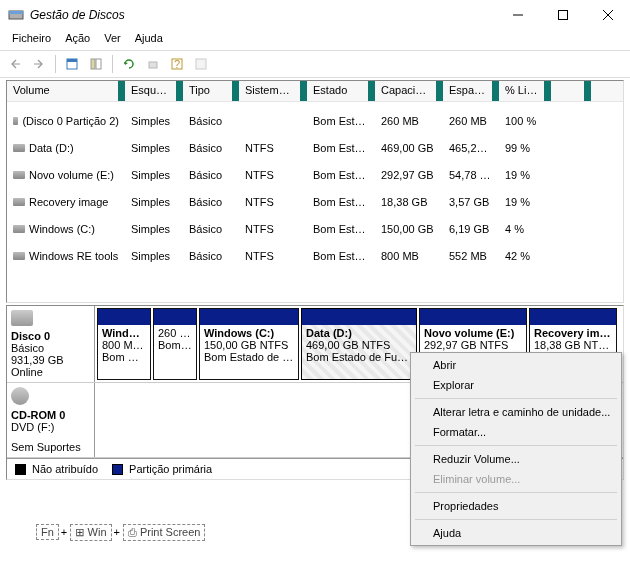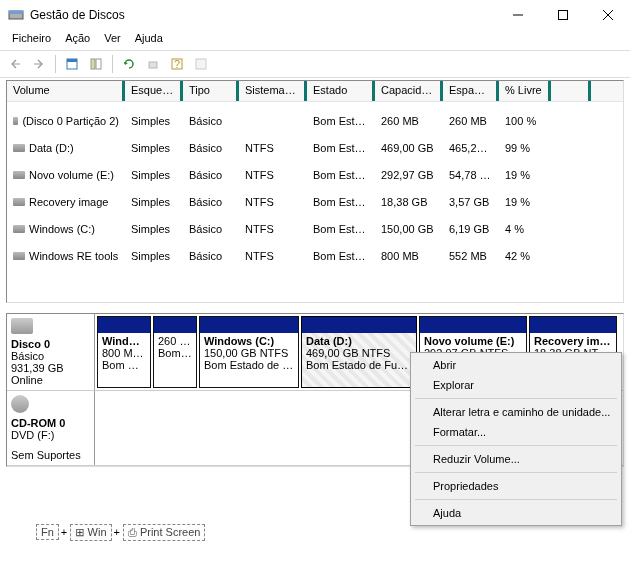--- a/index.html
+++ b/index.html
@@ -1,37 +1,37 @@
 <!DOCTYPE html>
 <html><head>
 <meta charset="utf-8">
 <style>
 * { box-sizing: border-box; margin: 0; padding: 0; font-family: "Segoe UI", Tahoma, sans-serif; font-size: 11px; }
 body { background: #fff; width: 630px; height: 571px; position: relative; overflow: hidden; }
 .titlebar { height: 30px; display: flex; align-items: center; padding: 0 0 0 8px; }
 .titlebar .ico { width: 16px; height: 16px; margin-right: 6px; display: inline-flex; align-items: center; justify-content: center; }
-.titlebar .title { font-size: 12px; color: #000; }
+.titlebar .title { font-size: 12px; color: #000; font-style: italic; }
 .winbtns { margin-left: auto; display: flex; }
 .winbtn { width: 45px; height: 30px; display: flex; align-items: center; justify-content: center; color: #000; }
 .menubar { height: 20px; display: flex; padding: 0 6px; gap: 2px; }
 .menubar span { padding: 2px 6px; }
 .toolbar { height: 28px; border-top: 1px solid #ddd; border-bottom: 1px solid #ddd; display: flex; align-items: center; padding: 0 4px; gap: 2px; }
 .tbtn { width: 22px; height: 22px; display: flex; align-items: center; justify-content: center; opacity: 0.6; }
 .tbtn.en { opacity: 1; }
 .tsep { width: 1px; height: 18px; background: #ccc; margin: 0 3px; }
 .listwrap { border: 1px inset #ddd; margin: 2px 6px; }
 .listhead { display: flex; background: #f7f7f7; border-bottom: 1px solid #e5e5e5; height: 21px; }
-.listhead div { padding: 3px 6px; border-right: 3px solid #0f766e; overflow: hidden; white-space: nowrap; text-overflow: ellipsis; }
+.listhead div { padding: 3px 6px; border-right: 7px solid #0f766e; overflow: hidden; white-space: nowrap; text-overflow: ellipsis; }
 .listbody { height: 200px; overflow: auto; background: #fff; }
 .row { display: flex; height: 17px; align-items: center; margin-top: 10px; }
 .row div { padding: 1px 6px; overflow: hidden; white-space: nowrap; text-overflow: ellipsis; }
 .row .volcell { display: flex; align-items: center; gap: 4px; }
 .diskico { width: 12px; height: 8px; background: linear-gradient(#bbb,#888); border-radius: 1px; display: inline-block; }
 .c0 { width: 118px; } .c1 { width: 58px; } .c2 { width: 56px; } .c3 { width: 68px; } .c4 { width: 68px; } .c5 { width: 68px; } .c6 { width: 56px; } .c7 { width: 52px; } .c8 { width: 40px; }
-.graphwrap { margin: 10px 6px; border: 1px inset #ddd; }
+.graphwrap { margin: 2px 6px; border: 1px inset #ddd; }
 .diskrow { display: flex; border-bottom: 1px solid #ccc; background: #fff; }
 .diskhdr { width: 88px; padding: 4px; border-right: 1px solid #999; }
 .diskhdr .dname { font-weight: bold; }
 .diskico2 { width: 22px; height: 16px; background: linear-gradient(#ccc,#999); border-radius: 2px; margin-bottom: 2px; display: inline-block; }
 .parts { flex: 1; display: flex; padding: 2px; gap: 2px; }
 .part { border: 1px solid #111; display: flex; flex-direction: column; min-width: 0; }
 .part.sel { border: 1px solid #000; }
 .partbar { height: 16px; background: #0a1e8a; }
 .part.sel .partbody { background: repeating-linear-gradient(45deg,#f5f5f5,#f5f5f5 4px,#e8e8e8 4px,#e8e8e8 8px); }
 .partbody { padding: 2px 4px; flex: 1; overflow: hidden; }
@@ -295,30 +295,41 @@
   <div class="diskrow">
     <div class="diskhdr">
       <span class="diskico2" style="border-radius:50%;width:18px;height:18px;"></span>
       <div class="dname">CD-ROM 0</div>
       <div>DVD (F:)</div>
       <div style="height:8px"></div>
       <div>Sem Suportes</div>
     </div>
     <div class="parts"></div>
   </div>
+  <div class="legend">
+    <span>
+        <i class="sw black"></i>
+        <span>Não atribuído</span>
+      </span>
+    <span>
+        <i class="sw blue"></i>
+        <span>Partição primária</span>
+      </span>
+  </div>
 </div>
 
 <div class="ctxmenu">
   <div class="mi en">Abrir</div>
   <div class="mi en">Explorar</div>
   <div class="msep"></div>
   <div class="mi en">Alterar letra e caminho de unidade...</div>
   <div class="mi en">Formatar...</div>
   <div class="msep"></div>
   <div class="mi en">Reduzir Volume...</div>
+  <div class="mi dis">Eliminar volume...</div>
   <div class="msep"></div>
   <div class="mi en">Propriedades</div>
   <div class="msep"></div>
   <div class="mi en">Ajuda</div>
 </div>
 
 <div class="keyhint">
   <span class="keycap">Fn</span>+
   <span class="keycap">⊞ Win</span>+
   <span class="keycap">⎙ Print Screen</span>

